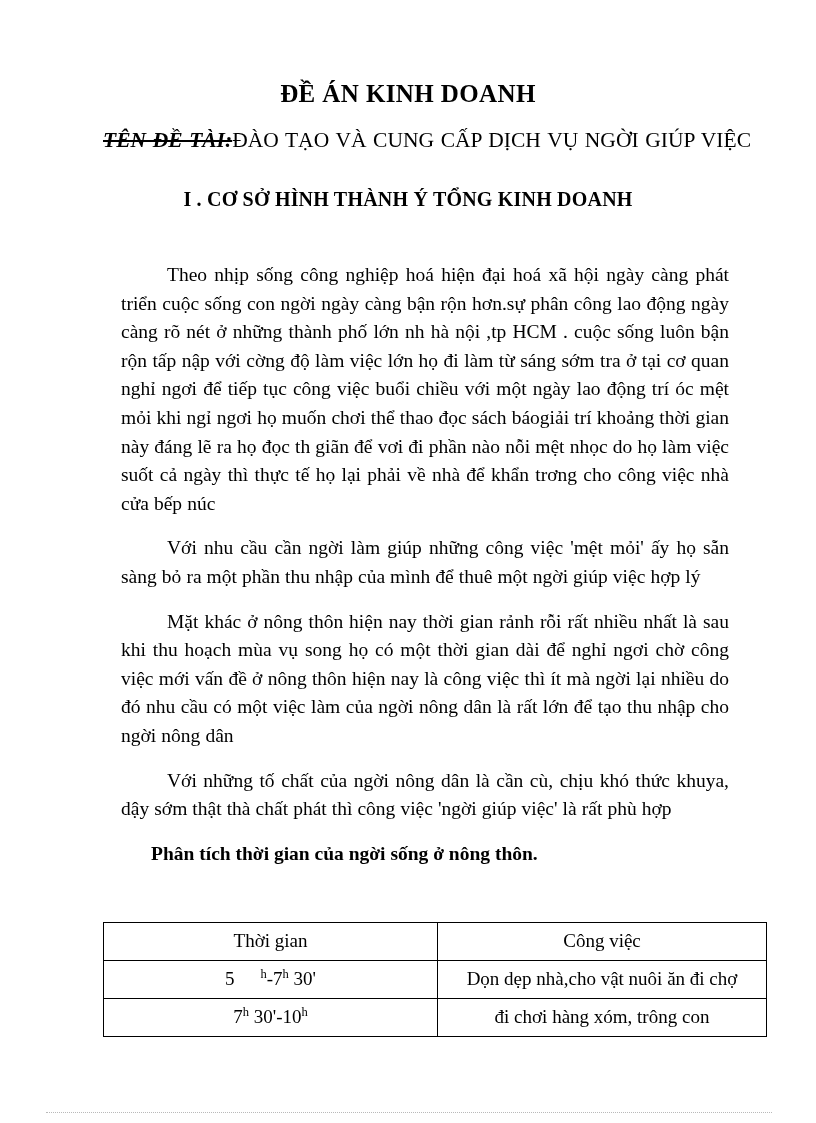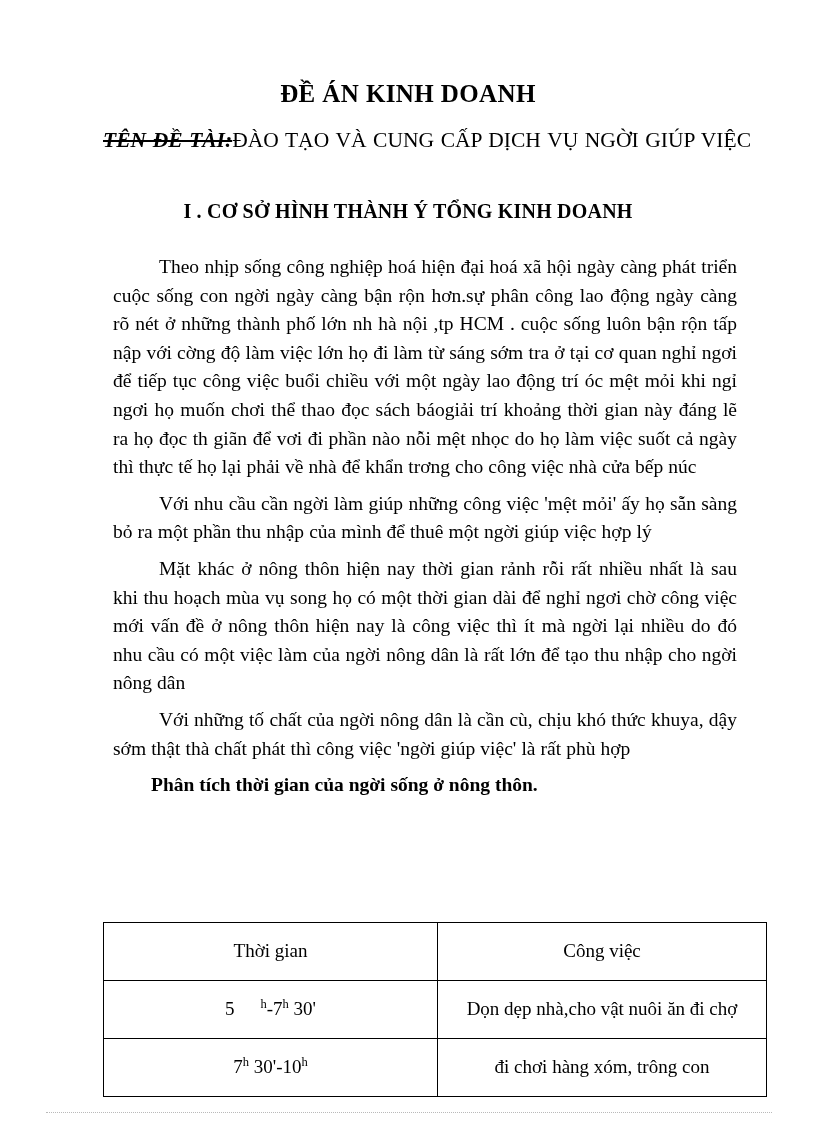--- a/index.html
+++ b/index.html
@@ -55,38 +55,38 @@
     text-decoration: line-through;
     margin-top: 16px;
   }
   .subtitle-rest {
     font-weight: normal;
   }
 
   .section-heading {
     position: absolute;
     left: 0;
-    top: 200px;
+    top: 188px;
     width: 816px;
     text-align: center;
     font-size: 20px;
     font-weight: bold;
     letter-spacing: 0.2px;
   }
 
   
   .body-block {
     position: absolute;
     left: 105px;
     top: 245px;
     width: 640px;
   }
 
   p.para {
-    margin: 8px;
+    margin: 16px;
     font-size: 19.5px;
     line-height: 28.6px;
     text-align: justify;
     text-indent: 46px;
     word-spacing: 0.2px;
   }
 
   .bold-heading {
     margin: 0;
     font-size: 19.5px;
@@ -104,21 +104,21 @@
     width: 645px;
     border-collapse: collapse;
     table-layout: fixed;
   }
   .time-table td {
     border: 1.6px solid #000000;
     height: 33px;
     text-align: center;
     vertical-align: middle;
     font-size: 19px;
-    padding: 12px 4px;
+    padding: 2px 4px;
     line-height: 1.2;
   }
   .col-time { width: 325px; }
   .col-task { width: 320px; }
 
   sup {
     font-size: 0.66em;
     vertical-align: super;
     line-height: 0;
   }

